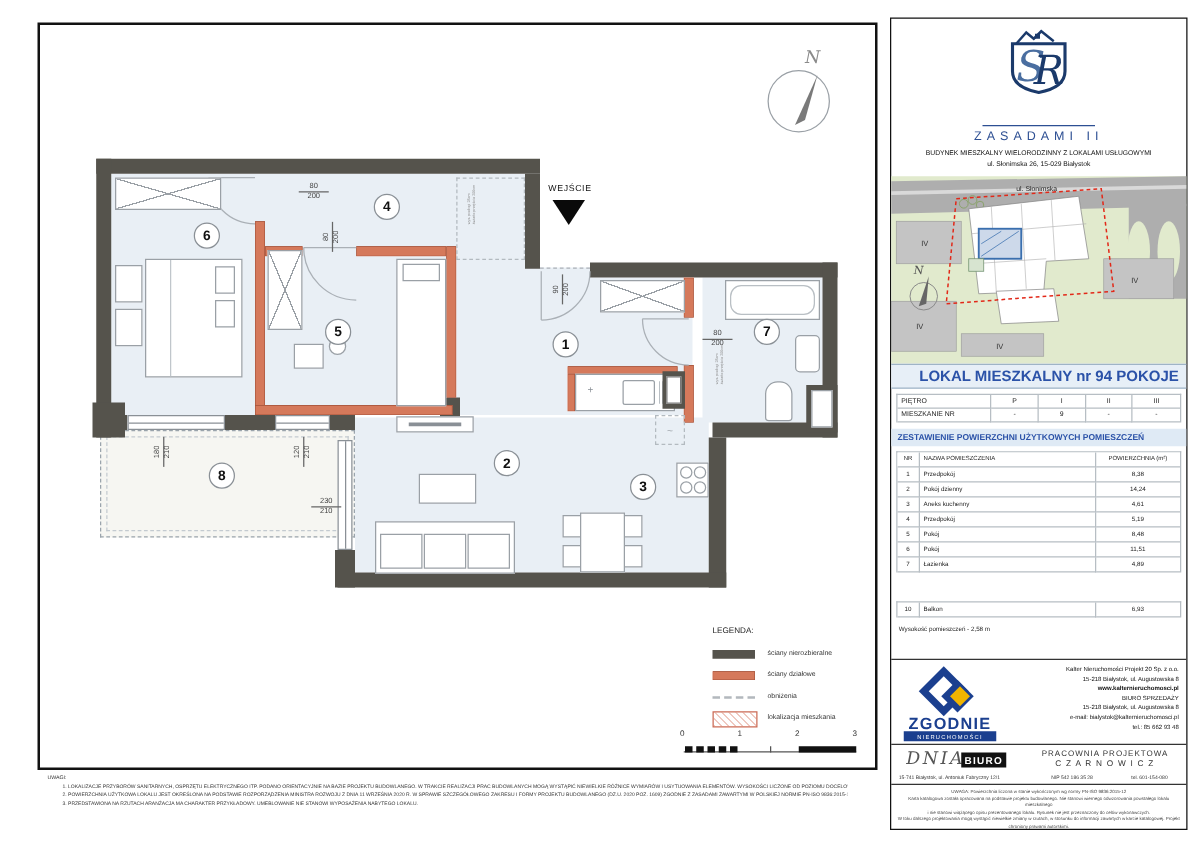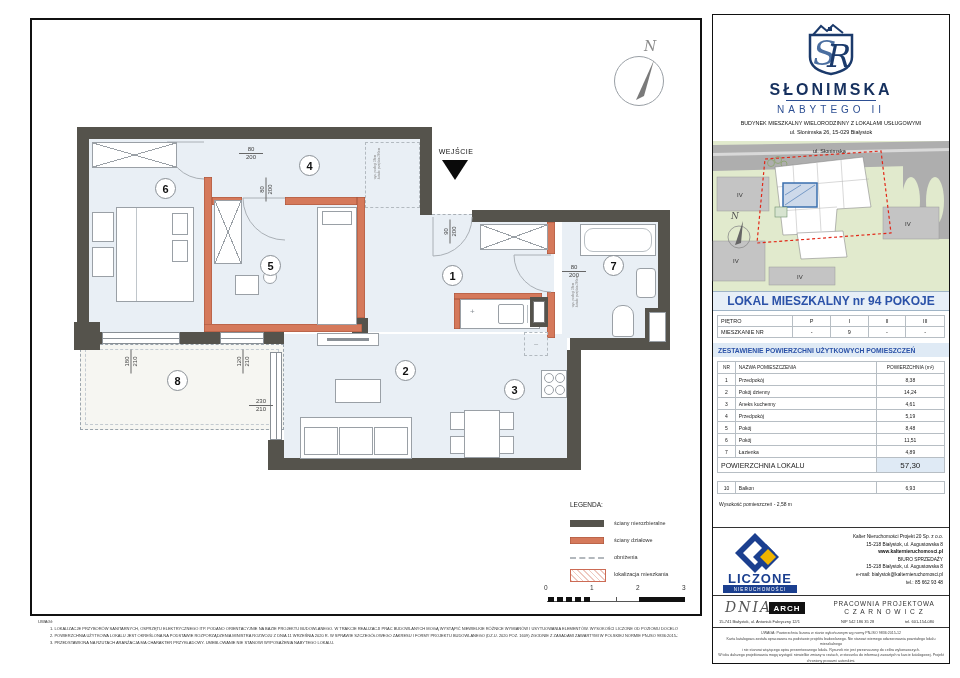--- a/index.html
+++ b/index.html
@@ -259,23 +259,22 @@
 
   <div id="panel">
 
     <svg class="leaf" style="left:86px;top:6px" width="64" height="58" viewBox="0 0 64 58">
       <path d="M14,14 L22,5 L28,10 L34,4 L44,12" fill="none" stroke="#1b3a6b" stroke-width="2"></path>
       <rect x="29" y="6" width="4" height="4" fill="#1b3a6b"></rect>
       <path d="M11,14 h42 v22 q0,13 -21,17 q-21,-4 -21,-17 Z" fill="#fff" stroke="#1b3a6b" stroke-width="2.5"></path>
       <text x="14" y="44" font-family="DejaVu Serif,serif" font-style="italic" font-size="34" fill="#4a6ea0">S</text>
       <text x="28" y="46" font-family="DejaVu Serif,serif" font-style="italic" font-size="32" fill="#1b3a6b">R</text>
     </svg>
-    <div style="position:absolute;left:0;top:66px;width:236px;text-align:center;font-size:16px;font-weight:bold;letter-spacing:3px;color:#16305e">SŁONIMSKA</div>
     <div style="position:absolute;left:73px;top:85px;width:90px;height:1px;background:#2d4f93"></div>
-    <div style="position:absolute;left:0;top:89px;width:236px;text-align:center;font-size:10px;letter-spacing:4px;color:#2d4f93">NABYTEGO II</div>
+    <div style="position:absolute;left:0;top:89px;width:236px;text-align:center;font-size:10px;letter-spacing:4px;color:#2d4f93">ZASADAMI II</div>
     <div style="position:absolute;left:0;top:105px;width:236px;text-align:center;font-size:5.4px;color:#111">BUDYNEK MIESZKALNY WIELORODZINNY Z LOKALAMI USŁUGOWYMI</div>
     <div style="position:absolute;left:0;top:114px;width:236px;text-align:center;font-size:5.4px;color:#111">ul. Słonimska 26, 15-029 Białystok</div>
 
     <svg class="leaf" style="left:0;top:126px" width="236" height="150" viewBox="0 0 236 150">
       <rect x="0" y="0" width="236" height="150" fill="#e1eacd"></rect>
       <polygon points="0,4 236,0 236,24 0,30" fill="#aeaeae"></polygon>
       <polygon points="0,12 236,7 236,10 0,15" fill="#d9d9d9"></polygon>
       <rect x="190" y="22" width="46" height="76" fill="#aeaeae"></rect>
       <ellipse cx="198" cy="60" rx="9" ry="24" fill="#e1eacd"></ellipse>
       <ellipse cx="222" cy="60" rx="9" ry="24" fill="#e1eacd"></ellipse>
@@ -301,21 +300,21 @@
       <circle cx="26" cy="96" r="11" fill="none" stroke="#8a8a8a" stroke-width=".8"></circle>
       <polygon points="22,104 28,102 30,80" fill="#666"></polygon>
       <text x="18" y="78" font-family="DejaVu Serif,serif" font-style="italic" font-size="9" fill="#555">N</text>
       <text x="100" y="12" font-size="5.5" fill="#222">ul. Słonimska</text>
       <text x="24" y="56" font-size="6" fill="#333">IV</text>
       <text x="192" y="85" font-size="6" fill="#333">IV</text>
       <text x="20" y="122" font-size="6" fill="#333">IV</text>
       <text x="84" y="138" font-size="6" fill="#333">IV</text>
     </svg>
 
-    <div style="position:absolute;left:0;top:276px;width:236px;height:20px;background:#e7eff7;border-top:1px solid #9fb4c6;border-bottom:1px solid #9fb4c6;box-sizing:border-box;display:flex;align-items:center;justify-content:center;padding:0 6px">
+    <div style="position:absolute;left:0;top:276px;width:236px;height:20px;background:#e7eff7;border-top:1px solid #9fb4c6;border-bottom:1px solid #9fb4c6;box-sizing:border-box;display:flex;align-items:center;justify-content:flex-end;padding:0 6px">
       <span class="t-blue" style="font-size:12px;font-weight:bold">LOKAL MIESZKALNY  nr 9</span>
       <span class="t-blue" style="font-size:12px;font-weight:bold">4 POKOJE</span>
     </div>
 
     <div class="tbl" style="left:4px;top:300px;width:228px">
       <div class="row" style="height:11px">
         <div class="cell" style="width:76px;font-size:5.5px;justify-content:flex-start;padding-left:3px">PIĘTRO</div>
         <div class="cell" style="width:38px;font-size:5.5px">P</div>
         <div class="cell" style="width:38px;font-size:5.5px">I</div>
         <div class="cell" style="width:38px;font-size:5.5px">II</div>
@@ -366,57 +365,53 @@
       <div class="row" style="height:12px">
         <div class="cell" style="width:18px;font-size:5px">6</div>
         <div class="cell" style="width:142px;font-size:5px;justify-content:flex-start;padding-left:3px">Pokój</div>
         <div class="cell" style="width:68px;font-size:5px;border-right:none">11,51</div>
       </div>
       <div class="row" style="height:12px">
         <div class="cell" style="width:18px;font-size:5px">7</div>
         <div class="cell" style="width:142px;font-size:5px;justify-content:flex-start;padding-left:3px">Łazienka</div>
         <div class="cell" style="width:68px;font-size:5px;border-right:none">4,89</div>
       </div>
-      <div class="row" style="height:15px">
-        <div class="cell" style="width:160px;font-size:7px;justify-content:flex-start;padding-left:3px">POWIERZCHNIA LOKALU</div>
-        <div class="cell" style="width:68px;font-size:8px;border-right:none;background:#dfeaf5">57,30</div>
-      </div>
     </div>
 
     <div class="tbl" style="left:4px;top:466px;width:228px">
       <div class="row" style="height:12px">
         <div class="cell" style="width:18px;font-size:5px">10</div>
         <div class="cell" style="width:142px;font-size:5px;justify-content:flex-start;padding-left:3px">Balkon</div>
         <div class="cell" style="width:68px;font-size:5px;border-right:none">6,93</div>
       </div>
     </div>
     <div style="position:absolute;left:6px;top:486px;font-size:5px;color:#222">Wysokość pomieszczeń - 2,58 m</div>
 
     <div class="rule" style="top:512px"></div>
     <svg class="leaf" style="left:22px;top:518px" width="46" height="40" viewBox="0 0 46 40">
       <polygon points="20,0 40,20 20,40 0,20" fill="#1b3f8f"></polygon>
       <polygon points="20,8 32,20 20,32 8,20" fill="#ffffff"></polygon>
       <polygon points="31,11 44,24 31,37 18,24" fill="#1b3f8f"></polygon>
       <polygon points="33,16 41,24 33,32 25,24" fill="#f0b400"></polygon>
     </svg>
-    <div style="position:absolute;left:8px;top:556px;width:78px;text-align:center;font-size:13px;font-weight:bold;letter-spacing:1px;color:#1b3f8f">LICZONE</div>
+    <div style="position:absolute;left:8px;top:556px;width:78px;text-align:center;font-size:13px;font-weight:bold;letter-spacing:1px;color:#1b3f8f">ZGODNIE</div>
     <div style="position:absolute;left:10px;top:570px;width:74px;height:8px;background:#1b3f8f;color:#fff;font-size:4.6px;letter-spacing:1px;display:flex;align-items:center;justify-content:center">NIERUCHOMOŚCI</div>
     <div style="position:absolute;left:100px;top:518px;width:130px;text-align:right;font-size:4.8px;line-height:7.6px;color:#111">
       <div>Kalter Nieruchomości Projekt 20  Sp. z o.o.</div>
       <div>15-218 Białystok, ul. Augustowska 8</div>
       <div style="font-weight:bold">www.kalternieruchomosci.pl</div>
       <div>BIURO SPRZEDAŻY</div>
       <div>15-218 Białystok, ul. Augustowska 8</div>
       <div>e-mail: bialystok@kalternieruchomosci.pl</div>
       <div>tel.: 85 662 93 48</div>
     </div>
 
     <div class="rule" style="top:580px"></div>
     <div style="position:absolute;left:12px;top:584px;font-family:'DejaVu Serif',serif;font-style:italic;font-size:14px;color:#555;letter-spacing:2px">DNIA</div>
-    <div style="position:absolute;left:56px;top:587px;width:36px;height:12px;background:#111;color:#fff;font-size:8px;font-weight:bold;letter-spacing:1px;display:flex;align-items:center;justify-content:center">ARCH</div>
+    <div style="position:absolute;left:56px;top:587px;width:36px;height:12px;background:#111;color:#fff;font-size:8px;font-weight:bold;letter-spacing:1px;display:flex;align-items:center;justify-content:center">BIURO</div>
     <div style="position:absolute;left:110px;top:585px;width:122px;text-align:center;font-size:6.4px;letter-spacing:.8px;color:#333">PRACOWNIA PROJEKTOWA</div>
     <div style="position:absolute;left:110px;top:593px;width:122px;text-align:center;font-size:6.6px;letter-spacing:1px;color:#333">C Z A R N O W I C Z</div>
     <div style="position:absolute;left:6px;top:604px;font-size:4px;color:#333">15-741 Białystok,  ul. Antoniuk Fabryczny  12/1</div>
     <div style="position:absolute;left:128px;top:604px;font-size:4px;color:#333">NIP  542 186 35 28</div>
     <div style="position:absolute;left:192px;top:604px;font-size:4px;color:#333">tel. 601-154-080</div>
 
     <div class="rule" style="top:612px"></div>
     <div style="position:absolute;left:3px;top:616px;width:230px;text-align:center;font-size:3.6px;line-height:5.6px;color:#444">
       <div>UWAGA:   Powierzchnia liczona w stanie wykończonym wg normy PN-ISO 9836:2015-12</div>
       <div>Karta katalogowa została opracowana na podstawie projektu budowlanego. Nie stanowi wiernego odwzorowania powstałego lokalu mieszkalnego</div>

